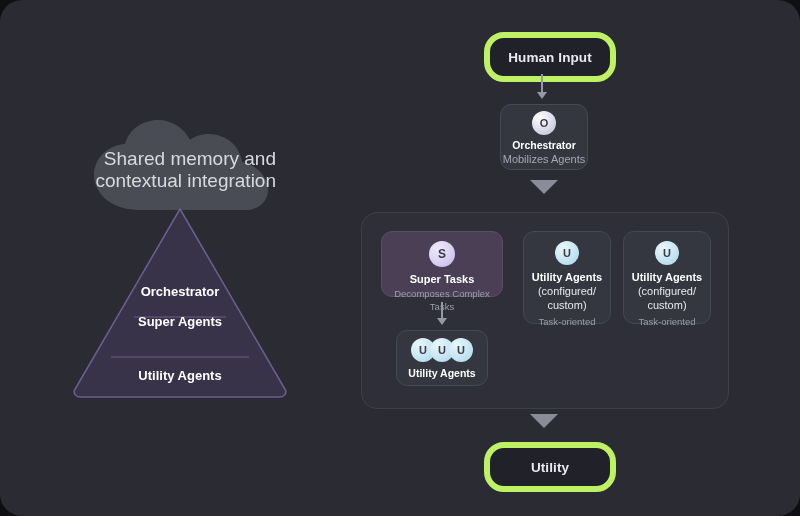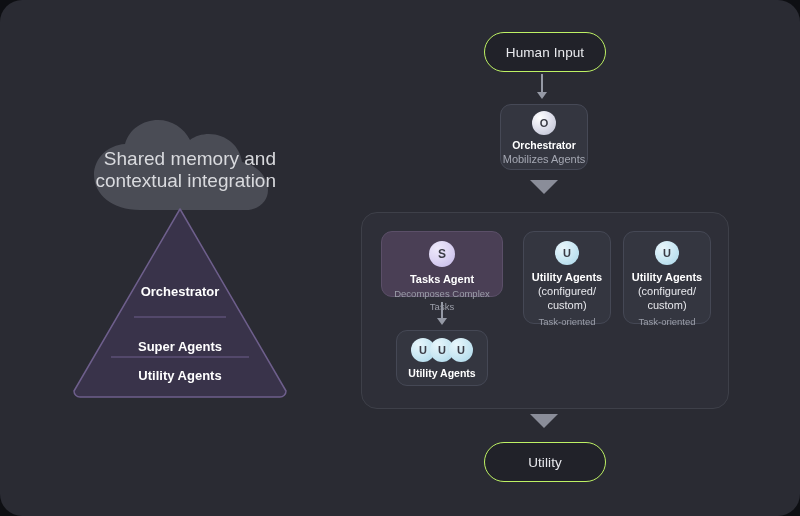--- a/index.html
+++ b/index.html
@@ -24,25 +24,25 @@
     overflow: hidden;
   }
 
   
   .pill {
     position: absolute;
     display: flex;
     align-items: center;
     justify-content: center;
     background: #212229;
-    border: 1px solid #bef264;
+    border: 6px solid #bef264;
     border-radius: 20px;
     color: #e9eaee;
     font-size: 13.5px;
-    font-weight: 400;
+    font-weight: 700;
     letter-spacing: .1px;
   }
 
   .tri-arrow {
     position: absolute;
     width: 0;
     height: 0;
     border-left: 14px solid transparent;
     border-right: 14px solid transparent;
     border-top: 14px solid #8a8d99;
@@ -99,21 +99,21 @@
     position: absolute;
     width: 224px;
     left: 68px;
     text-align: center;
     color: #ffffff;
     font-weight: 700;
     font-size: 13px;
     line-height: 17px;
   }
   #pyr-label-orchestrator { top: 283px; }
-  #pyr-label-super { top: 313px; margin-top: 25px; }
+  #pyr-label-super { top: 313px; }
   #pyr-label-utility { top: 367px; }
 
   
   #human-input {
     left: 484px; top: 32px; width: 120px; height: 38px;
   }
   #response {
     left: 484px; top: 442px; width: 120px; height: 38px;
   }
 
@@ -323,21 +323,21 @@
     <div class="title">Orchestrator</div>
     <div class="sub">Mobilizes Agents</div>
   </div>
 
   <div class="tri-arrow" id="arrow-orch-to-panel"></div>
 
   <div id="agent-panel"></div>
 
   <div class="agent-card" id="super-agent-card">
     <div class="avatar avatar-s">S</div>
-    <div class="title">Tasks Agent</div>
+    <div class="title">Super Tasks</div>
     <div class="sub-grey">Decomposes Complex Tasks</div>
   </div>
 
   <div class="thin-arrow" id="arrow-super-to-utility">
     <div class="stem"></div>
     <div class="head"></div>
   </div>
 
   <div id="utility-group-card">
     <div class="avatars">

